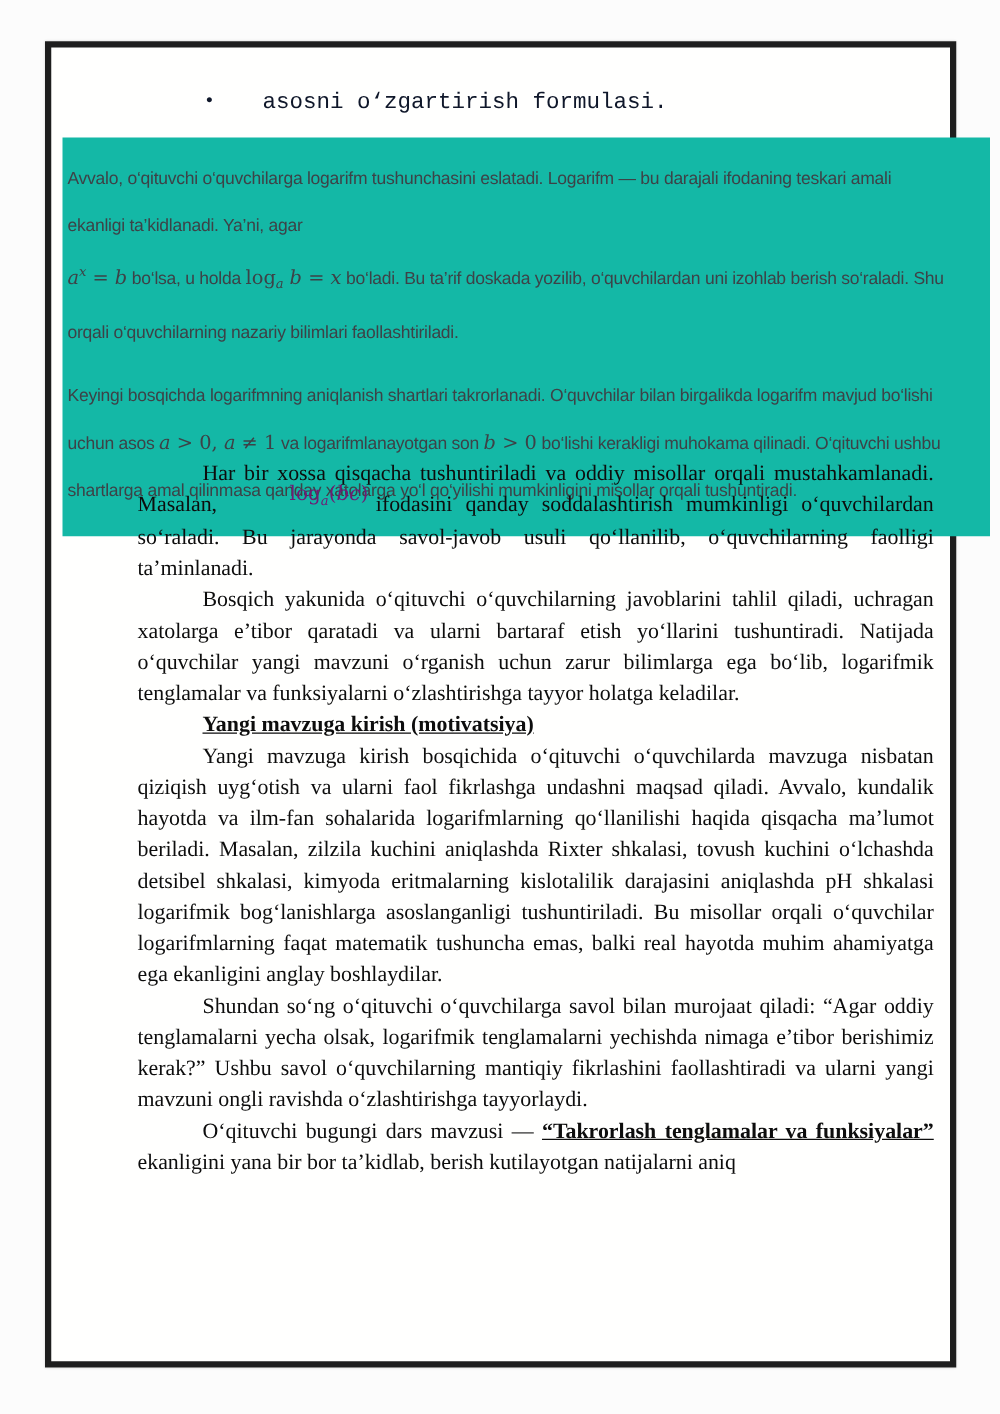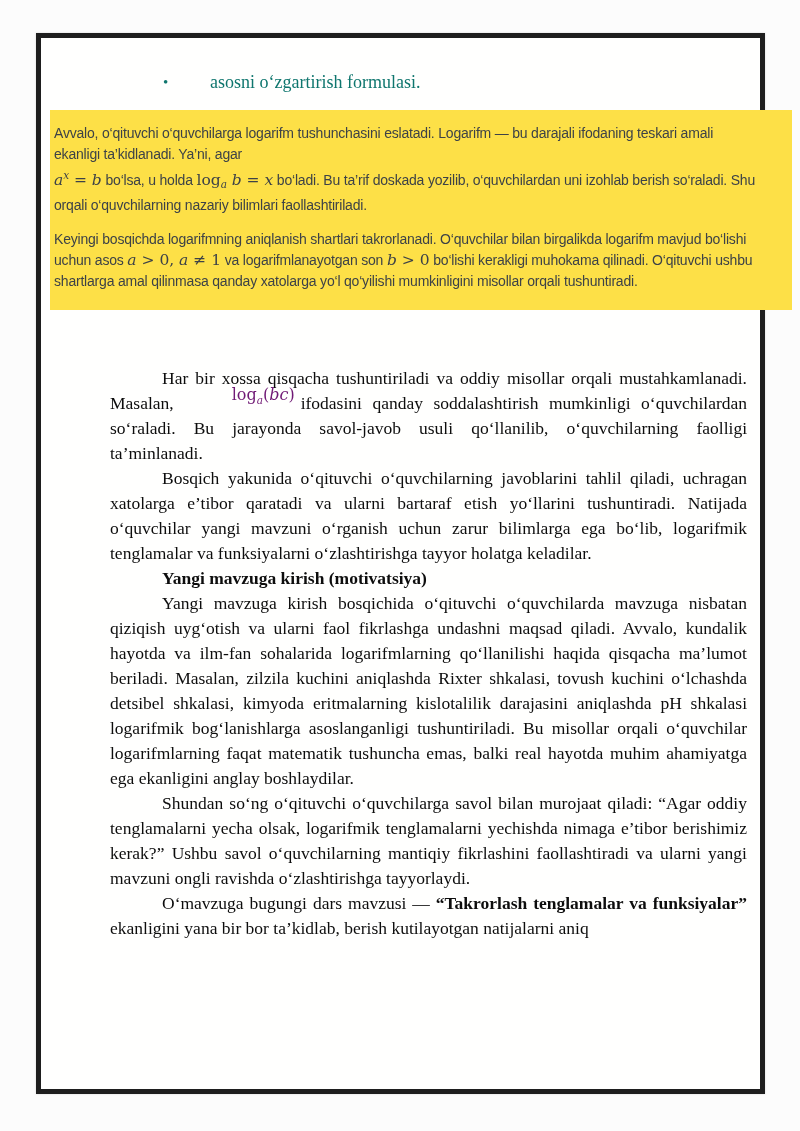--- a/index.html
+++ b/index.html
@@ -21,63 +21,63 @@
     left: 36px; top: 33px;
     width: 729px; height: 1061px;
     border: 5px solid #1e1e1e;
     background: #fffffe;
     box-shadow: 0 0 2px rgba(0,0,0,.15);
   }
   
   .bullet-line {
     position: absolute;
     left: 163px; top: 72px;
-    font-family: Liberation Serif, serif;
+    font-family: Liberation Mono, monospace;
     font-size: 18px;
-    color: #0f766e;
+    color: #0f172a;
     white-space: nowrap;
   }
   .bullet-marker {
     display: inline-block;
     width: 47px;
     font-size: 15px;
     vertical-align: 1px;
   }
   
   .note-block {
     position: absolute;
     left: 50px; top: 110px;
     width: 742px;
     padding: 13px 32px 18px 4px;
-    background: #fde047;
+    background: #14b8a6;
     font-family: "Liberation Sans", sans-serif;
     font-size: 14px;
     letter-spacing: -0.2px;
-    line-height: 21px;
+    line-height: 38px;
     color: #3d4247;
     text-align: left;
   }
   .note-block .para { margin: 0 0 13px 0; }
   .note-block .para:last-child { margin-bottom: 0; }
   .note-block .seg-m, .note-block .seg-mr { font-size: 15.5px; letter-spacing: 0; }
   
   .body-block {
     position: absolute;
     left: 110px; top: 366px;
     width: 637px;
     font-family: "Liberation Serif", serif;
     font-size: 17.5px;
     line-height: 25px;
     color: #0d0d0d;
     text-align: justify;
   }
   .body-block .para { margin: 0; text-indent: 52px; }
   .body-block .para.heading { text-align: left; font-weight: 700; }
   
-  .seg-b  { font-weight: 700; }
+  .seg-b  { font-weight: 700; text-decoration: underline; }
   .seg-m  { font-family: "DejaVu Serif", serif; font-style: italic; }
   .seg-mr { font-family: "DejaVu Serif", serif; font-style: normal; }
   .seg-sup, .seg-sub { font-family: "DejaVu Serif", serif; font-style: italic; font-size: 10.5px; }
   .seg-sup { vertical-align: 6px; }
   .seg-sub { vertical-align: -3px; }
   
   .formula {
     display: inline-block;
     position: relative;
     top: -9px;
@@ -104,16 +104,16 @@
   <div class="bullet-line">
     <span class="bullet-marker">•</span><span>asosni o‘zgartirish formulasi.</span>
   </div>
 
   <div class="body-block">
       <p class="para"><span class="seg-t">Har bir xossa qisqacha tushuntiriladi va oddiy misollar orqali mustahkamlanadi. Masalan,</span><span class="formula"><span class="seg-mr">log</span><span class="seg-sub">a</span><span class="seg-mr">(</span><span class="seg-m">bc</span><span class="seg-mr">)</span></span><span class="seg-t">ifodasini qanday soddalashtirish mumkinligi o‘quvchilardan so‘raladi. Bu jarayonda savol-javob usuli qo‘llanilib, o‘quvchilarning faolligi ta’minlanadi.</span></p>
       <p class="para"><span class="seg-t">Bosqich yakunida o‘qituvchi o‘quvchilarning javoblarini tahlil qiladi, uchragan xatolarga e’tibor qaratadi va ularni bartaraf etish yo‘llarini tushuntiradi. Natijada o‘quvchilar yangi mavzuni o‘rganish uchun zarur bilimlarga ega bo‘lib, logarifmik tenglamalar va funksiyalarni o‘zlashtirishga tayyor holatga keladilar.</span></p>
       <p class="para heading"><span class="seg-b">Yangi mavzuga kirish (motivatsiya)</span></p>
       <p class="para"><span class="seg-t">Yangi mavzuga kirish bosqichida o‘qituvchi o‘quvchilarda mavzuga nisbatan qiziqish uyg‘otish va ularni faol fikrlashga undashni maqsad qiladi. Avvalo, kundalik hayotda va ilm-fan sohalarida logarifmlarning qo‘llanilishi haqida qisqacha ma’lumot beriladi. Masalan, zilzila kuchini aniqlashda Rixter shkalasi, tovush kuchini o‘lchashda detsibel shkalasi, kimyoda eritmalarning kislotalilik darajasini aniqlashda pH shkalasi logarifmik bog‘lanishlarga asoslanganligi tushuntiriladi. Bu misollar orqali o‘quvchilar logarifmlarning faqat matematik tushuncha emas, balki real hayotda muhim ahamiyatga ega ekanligini anglay boshlaydilar.</span></p>
       <p class="para"><span class="seg-t">Shundan so‘ng o‘qituvchi o‘quvchilarga savol bilan murojaat qiladi: “Agar oddiy tenglamalarni yecha olsak, logarifmik tenglamalarni yechishda nimaga e’tibor berishimiz kerak?” Ushbu savol o‘quvchilarning mantiqiy fikrlashini faollashtiradi va ularni yangi mavzuni ongli ravishda o‘zlashtirishga tayyorlaydi.</span></p>
-      <p class="para"><span class="seg-t">O‘mavzuga bugungi dars mavzusi — </span><span class="seg-b">“Takrorlash tenglamalar va funksiyalar”</span><span class="seg-t"> ekanligini yana bir bor ta’kidlab, berish kutilayotgan natijalarni aniq</span></p>
+      <p class="para"><span class="seg-t">O‘qituvchi bugungi dars mavzusi — </span><span class="seg-b">“Takrorlash tenglamalar va funksiyalar”</span><span class="seg-t"> ekanligini yana bir bor ta’kidlab, berish kutilayotgan natijalarni aniq</span></p>
     </div>
 
 </div>
 
 </body></html>

